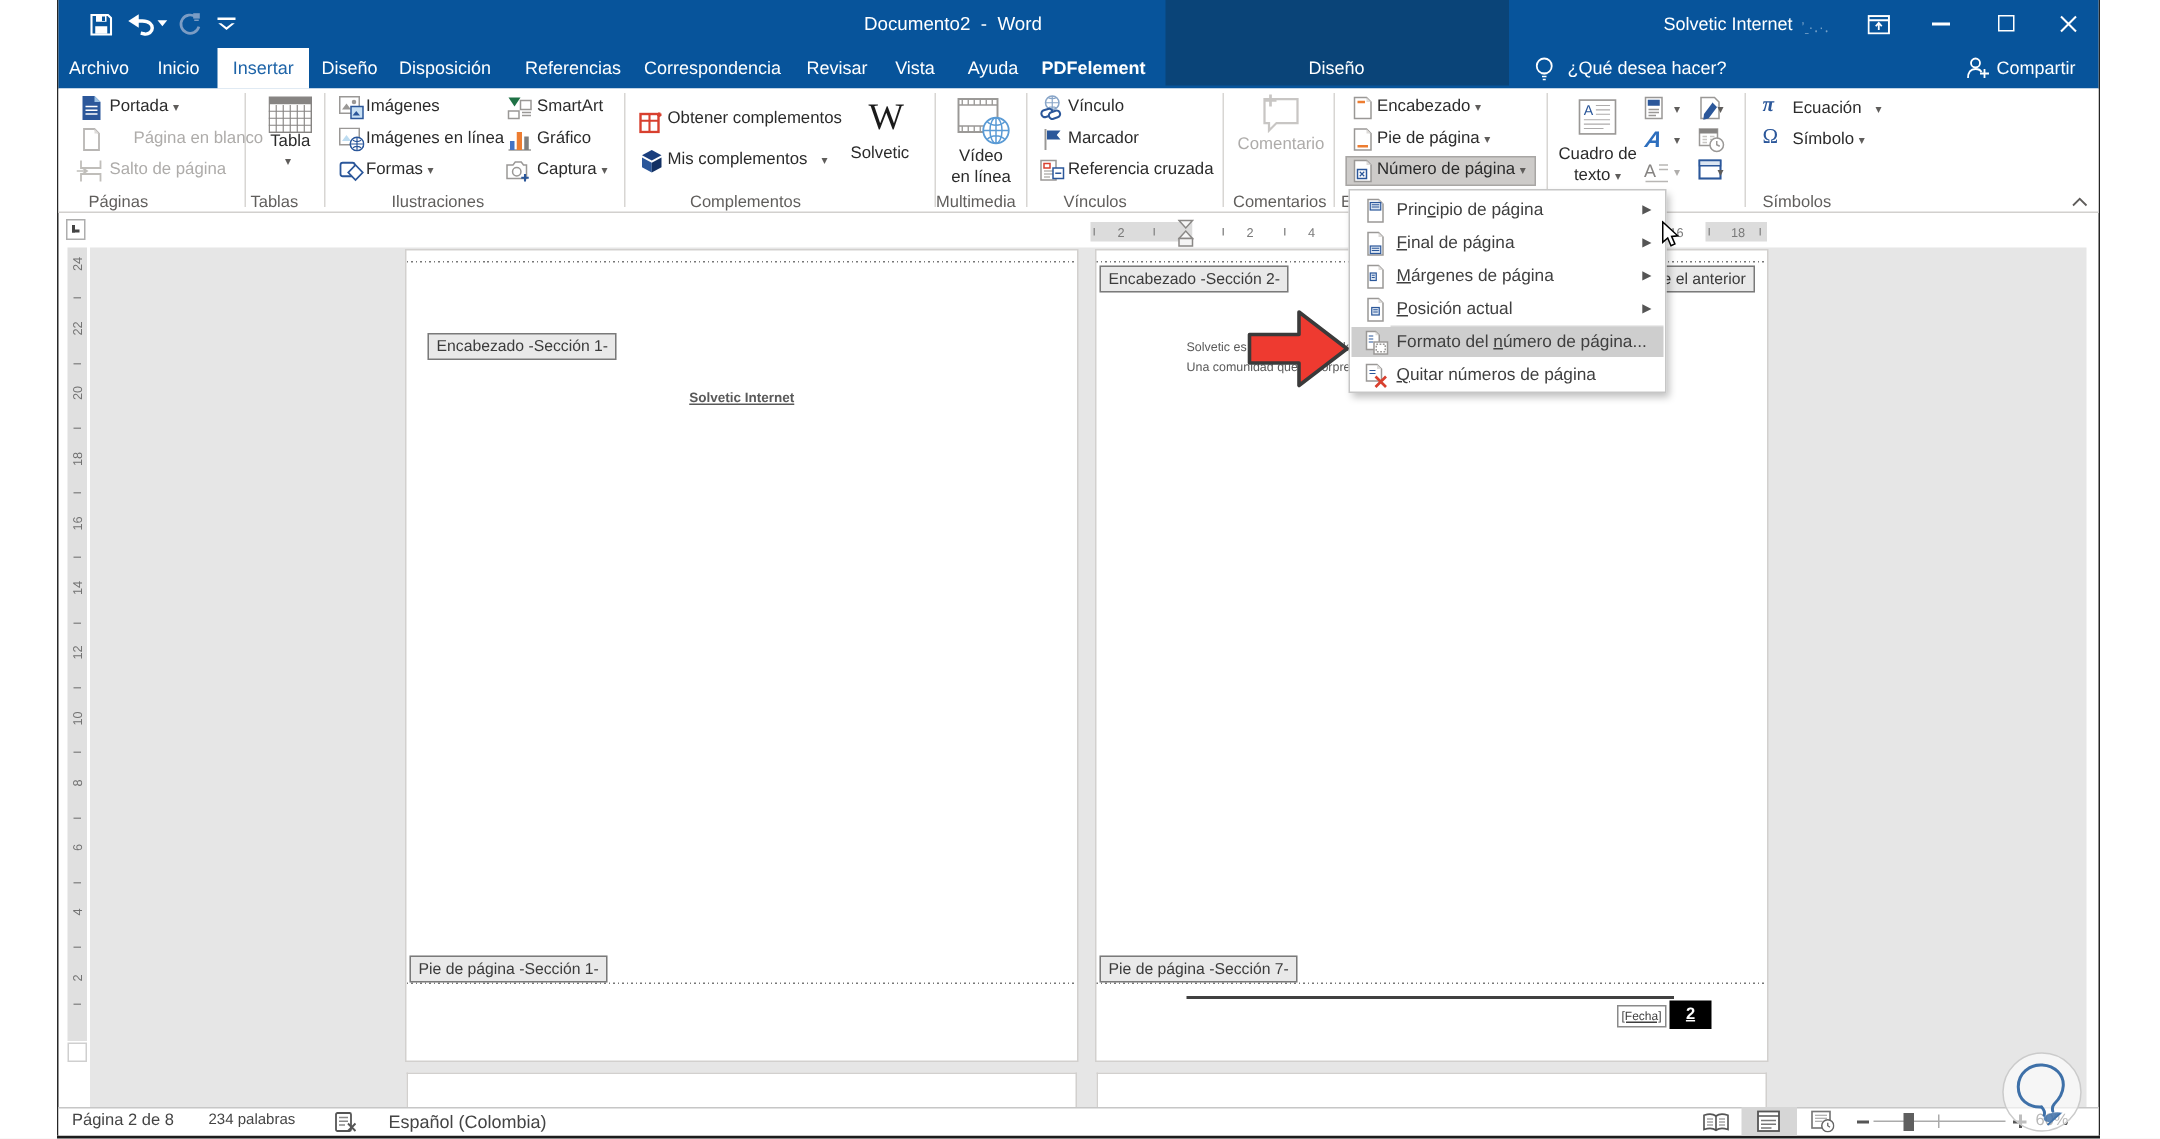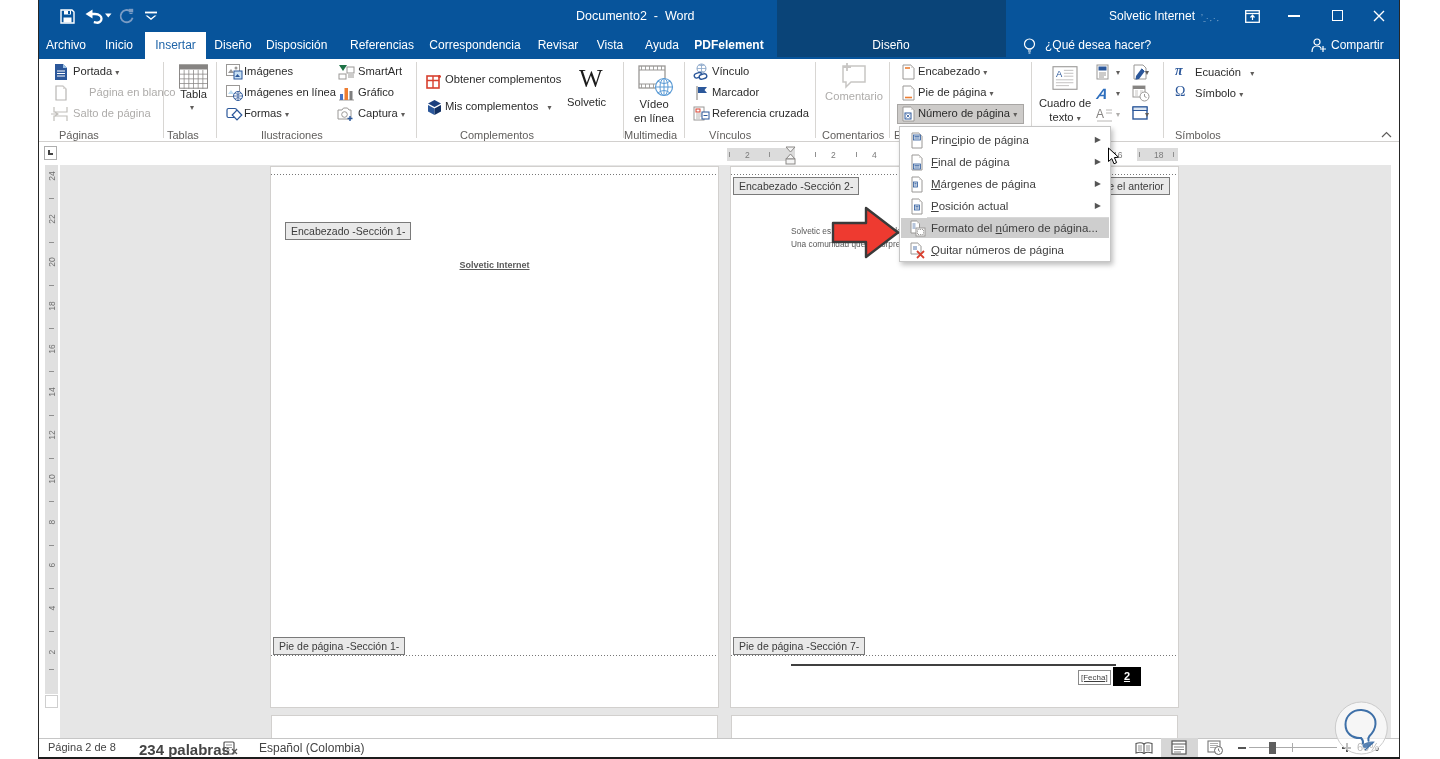--- a/index.html
+++ b/index.html
@@ -379,21 +379,21 @@
   <div class="abs" style="left:752px;top:226px;font-size:8.3px;color:#595959;white-space:nowrap;width:330px;overflow:hidden;">Solvetic es una comunidad de internet</div>
   <div class="abs" style="left:752px;top:239px;font-size:8.3px;color:#595959;white-space:nowrap;width:330px;overflow:hidden;">Una comunidad que te sorprende cada día</div>
   <div class="htag" style="left:694px;top:637px;">Pie de página -Sección 7-</div>
   <div class="dotline" style="left:692px;top:655px;width:447px;"></div>
   <div class="abs" style="left:752px;top:664px;width:325px;height:1.5px;background:#404040;"></div>
   <div class="abs" style="left:1039px;top:670px;height:15px;border:1px solid #8a8a8a;font-size:8px;color:#3f3f3f;line-height:13px;padding:0 2px;"><span style="text-decoration:underline">[Fecha]</span></div>
   <div class="abs" style="left:1074px;top:667px;width:28px;height:19px;background:#000;color:#fff;font-size:11px;font-weight:bold;text-align:center;line-height:19px;"><span style="text-decoration:underline">2</span></div>
 
   <div id="statusbar"></div>
   <div class="abs" style="left:9px;top:741px;font-size:11px;color:#444;">Página 2 de 8</div>
-  <div class="abs" style="left:100px;top:741px;font-size:15px;color:#444;font-weight:bold;">234 palabras</div>
+  <div class="abs" style="left:100px;top:741px;font-size:10px;color:#444;">234 palabras</div>
   <svg class="abs" style="left:184px;top:741px" width="16" height="14" viewBox="0 0 16 14">
       <rect x="1" y="1" width="10" height="12" rx="1" fill="none" stroke="#555" stroke-width="1.2"></rect>
       <path d="M3 4 h6 M3 6.5 h6 M3 9 h4" stroke="#888" stroke-width="0.9"></path>
       <path d="M9 8 l5 5 M14 8 l-5 5" stroke="#555" stroke-width="1.3"></path>
     </svg>
   <div class="abs" style="left:220px;top:741px;font-size:12px;color:#444;">Español (Colombia)</div>
   <svg class="abs" style="left:1096px;top:742px" width="18" height="13" viewBox="0 0 18 13">
       <path d="M9 2 C7 0.5 4 0.5 1 1.5 V11 C4 10 7 10 9 11.5 C11 10 14 10 17 11 V1.5 C14 0.5 11 0.5 9 2 Z" fill="none" stroke="#555" stroke-width="1.1"></path>
       <path d="M9 2 V11.5" stroke="#555" stroke-width="1.1"></path>
       <path d="M3 4 h4 M3 6 h4 M3 8 h4 M11 4 h4 M11 6 h4 M11 8 h4" stroke="#777" stroke-width="0.8"></path>

